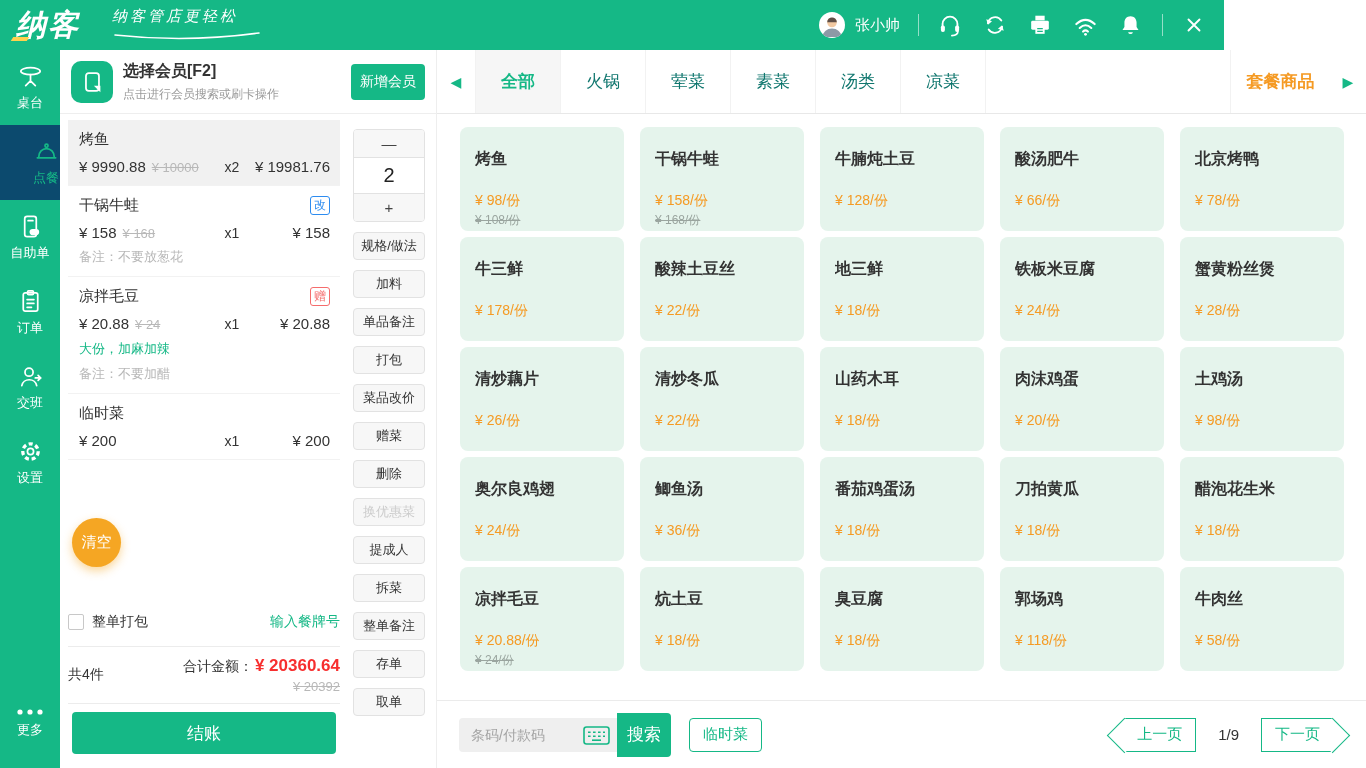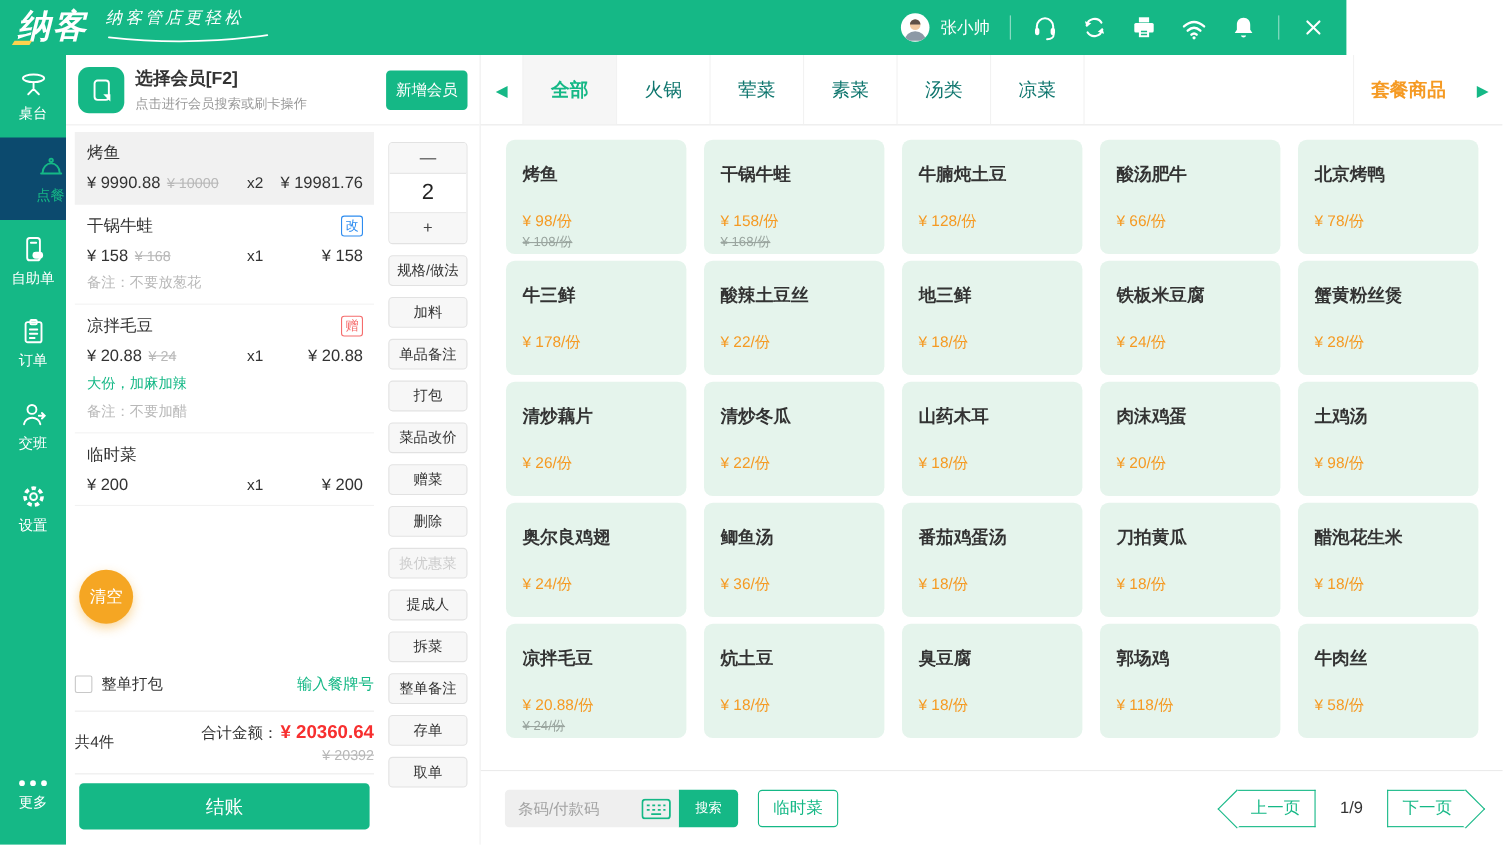--- a/index.html
+++ b/index.html
@@ -8,21 +8,21 @@
   }
   *{margin:0;padding:0;box-sizing:border-box;font-family:"Liberation Sans",sans-serif;}
   html,body{width:1366px;height:768px;overflow:hidden;background:#fff;}
   .app{position:relative;width:1366px;height:768px;}
 
   
   .topbar{position:absolute;left:0;top:0;width:1224px;height:50px;background:var(--g);
     display:flex;align-items:center;padding:0 16px;z-index:6;}
   .logo{font-size:30px;font-weight:bold;font-style:italic;color:#fff;letter-spacing:2px;position:relative;line-height:1;}
   .logo::after{content:'';position:absolute;left:-4px;bottom:-1px;width:16px;height:4px;background:#ffd24d;transform:skewX(-32deg);}
-  .slogan-wrap{margin-left:16px;color:#fff;}
+  .slogan-wrap{margin-left:32px;color:#fff;}
   .slogan{font-size:15px;font-style:italic;letter-spacing:3px;}
   .topbar-right{margin-left:auto;display:flex;align-items:center;}
   .avatar{width:28px;height:28px;border-radius:50%;overflow:hidden;}
   .username{color:#fff;font-size:15px;margin-left:9px;}
   .tb-div{width:1px;height:22px;background:rgba(255,255,255,.55);margin-left:18px;}
   .tb-icon{width:28px;height:28px;margin-left:17px;display:flex;align-items:center;justify-content:center;cursor:pointer;}
 
   
   .sidebar{position:absolute;left:0;top:50px;width:60px;height:718px;background:var(--g);
     display:flex;flex-direction:column;z-index:5;}
@@ -105,22 +105,22 @@
   .tile-orig{color:#9aa59f;font-size:12px;text-decoration:line-through;margin-top:2px;}
 
   
   .bottombar{position:absolute;left:0;bottom:0;width:930px;height:68px;border-top:1px solid #ebebeb;
     display:flex;align-items:center;padding:0 22px;background:#fff;}
   .input-wrap{position:relative;}
   .search-input{width:158px;height:34px;background:#efefef;border:none;border-radius:4px 0 0 4px;
     padding:0 36px 0 12px;font-size:14px;color:#333;outline:none;}
   .search-input::placeholder{color:#a3a3a3;}
   .kb-icon{position:absolute;right:7px;top:8px;cursor:pointer;}
-  .search-btn{width:54px;height:34px;background:var(--g);color:#fff;border:none;border-radius:0 4px 4px 0;
-    font-size:12px;cursor:pointer;}
+  .search-btn{width:54px;height:44px;background:var(--g);color:#fff;border:none;border-radius:0 4px 4px 0;
+    font-size:17px;cursor:pointer;}
   .temp-btn{margin-left:18px;height:34px;padding:0 13px;background:#fff;border:1px solid var(--g);
     color:var(--g);border-radius:4px;font-size:15px;cursor:pointer;}
   .pager{margin-left:auto;display:flex;align-items:center;}
   .page-btn{position:relative;height:34px;width:72px;border:1px solid var(--g);color:var(--g);font-size:15px;
     display:flex;align-items:center;justify-content:center;background:#fff;cursor:pointer;}
   .page-btn span{position:relative;z-index:1;}
   .page-btn.prev{border-left:none;margin-left:12px;}
   .page-btn.prev::before{content:'';position:absolute;left:-12px;top:4.2px;width:24px;height:24px;
     transform:rotate(45deg);border-left:1px solid var(--g);border-bottom:1px solid var(--g);background:#fff;}
   .page-btn.next{border-right:none;margin-right:12px;}

